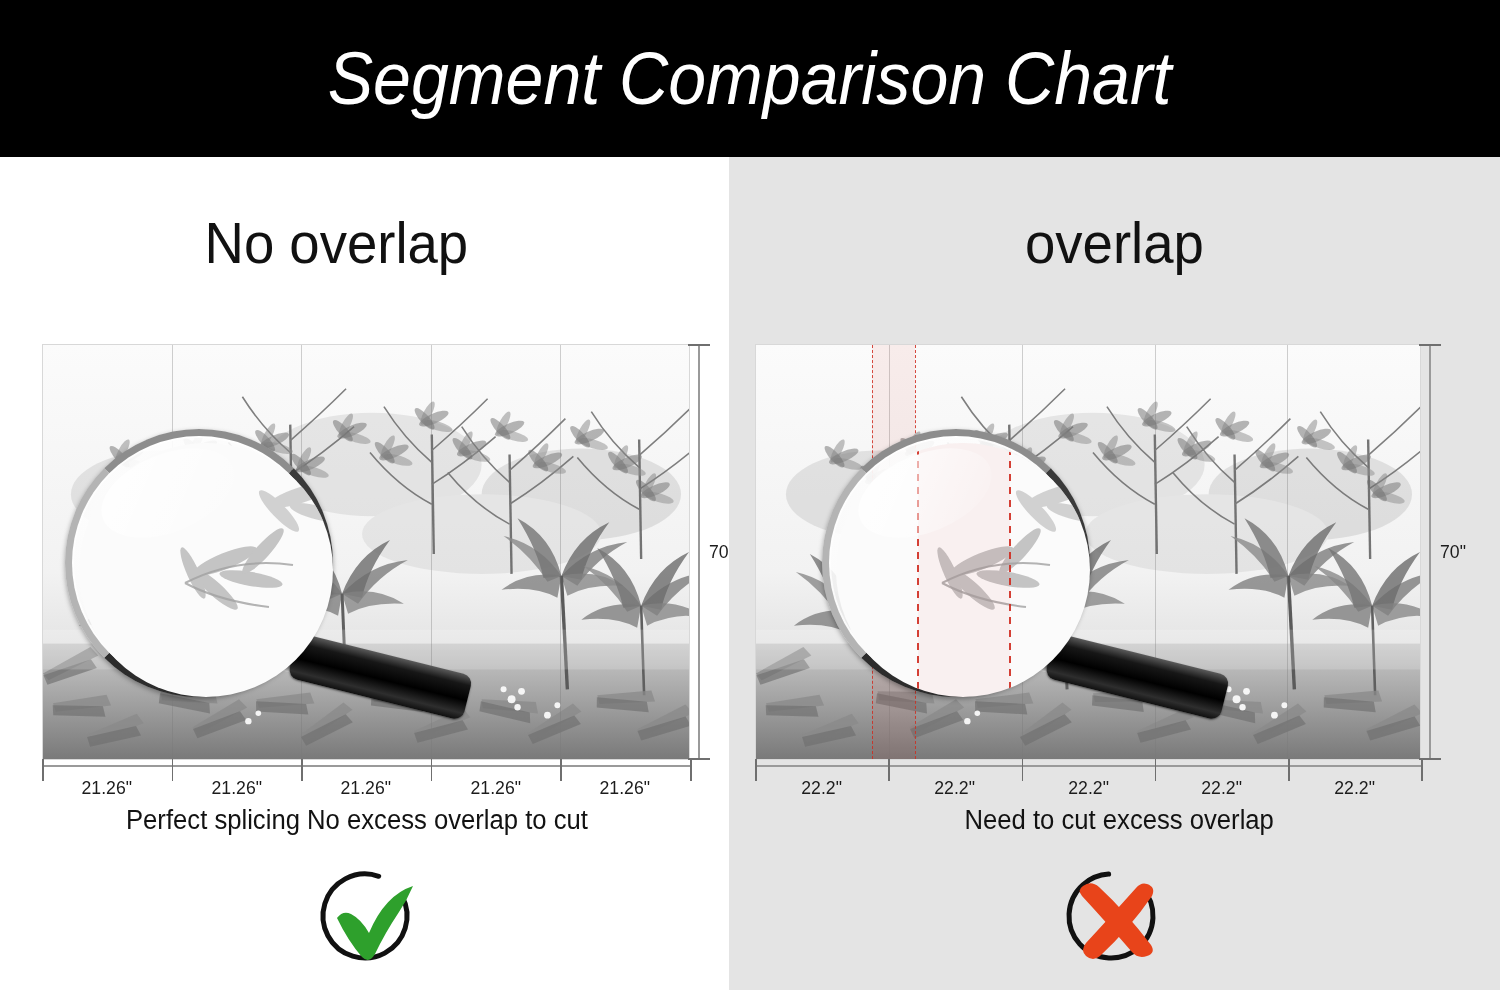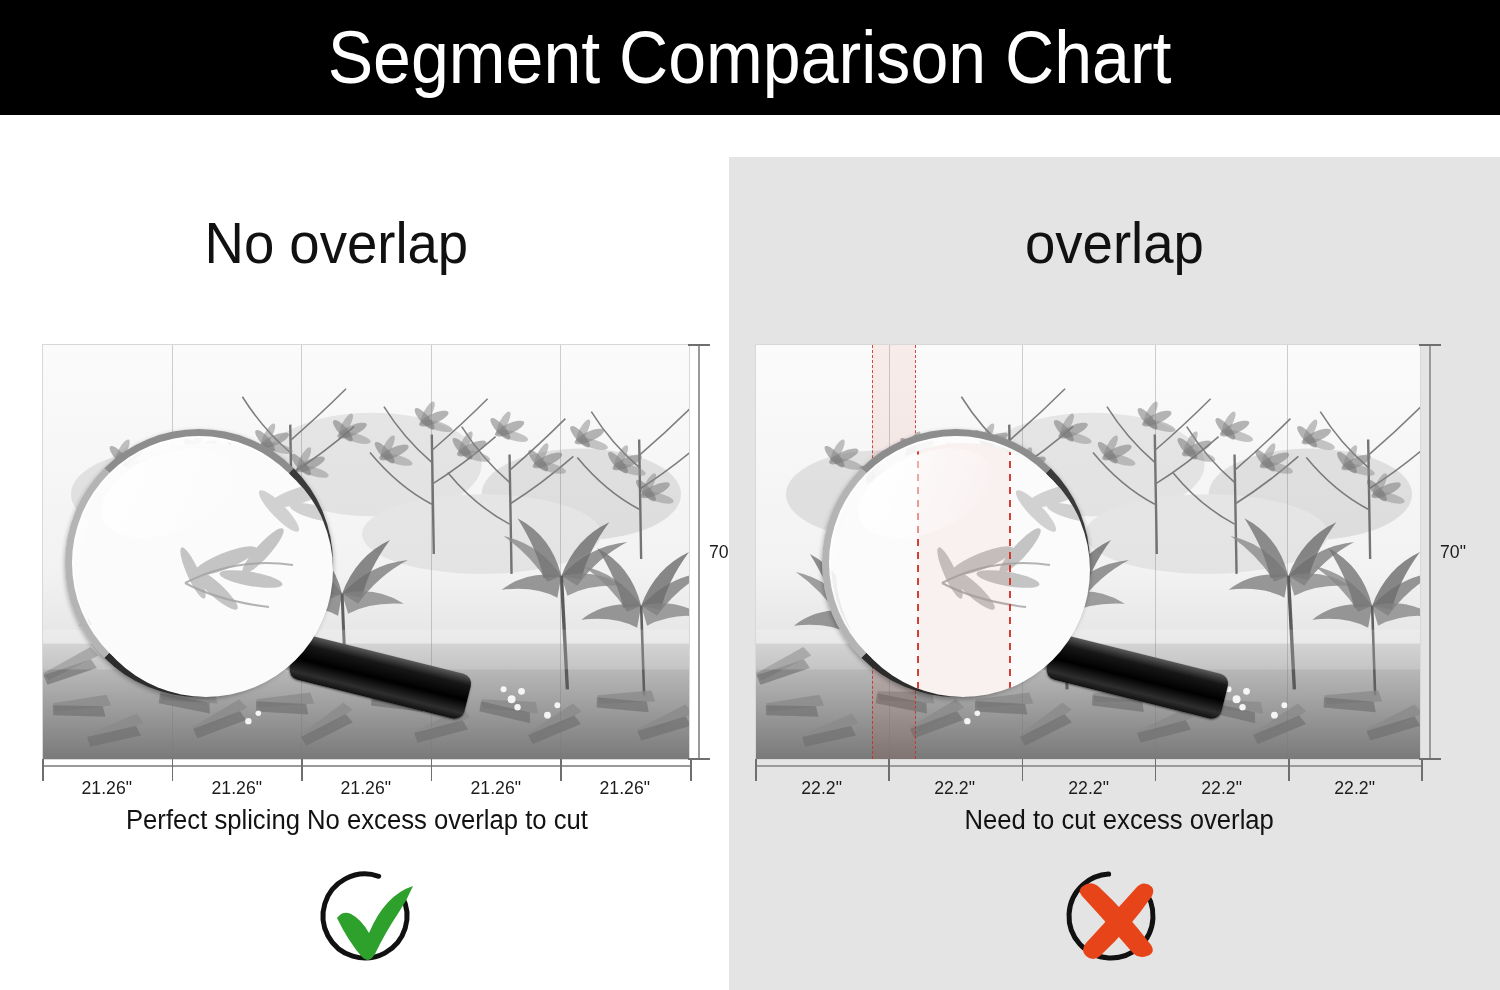--- a/index.html
+++ b/index.html
@@ -6,23 +6,23 @@
   body{
     width:1500px;height:990px;
     background:#ffffff;
     font-family:"Liberation Sans", sans-serif;
     overflow:hidden;
   }
   .page{position:relative;width:1500px;height:990px;}
 
   
   .header{
-    position:absolute;left:0;top:0;width:1500px;height:115px;
+    position:absolute;left:0;top:0;width:1500px;height:157px;
     background:#000000;
-    display:flex;align-items:center;justify-content:center;
+    display:flex;align-items:center;justify-content:center;font-style:italic;
   }
   .header-title{
     color:#ffffff;
     font-size:74px;
     letter-spacing:0px;
     font-weight:400;
     transform:scaleX(0.92);
     white-space:nowrap;
   }
 

